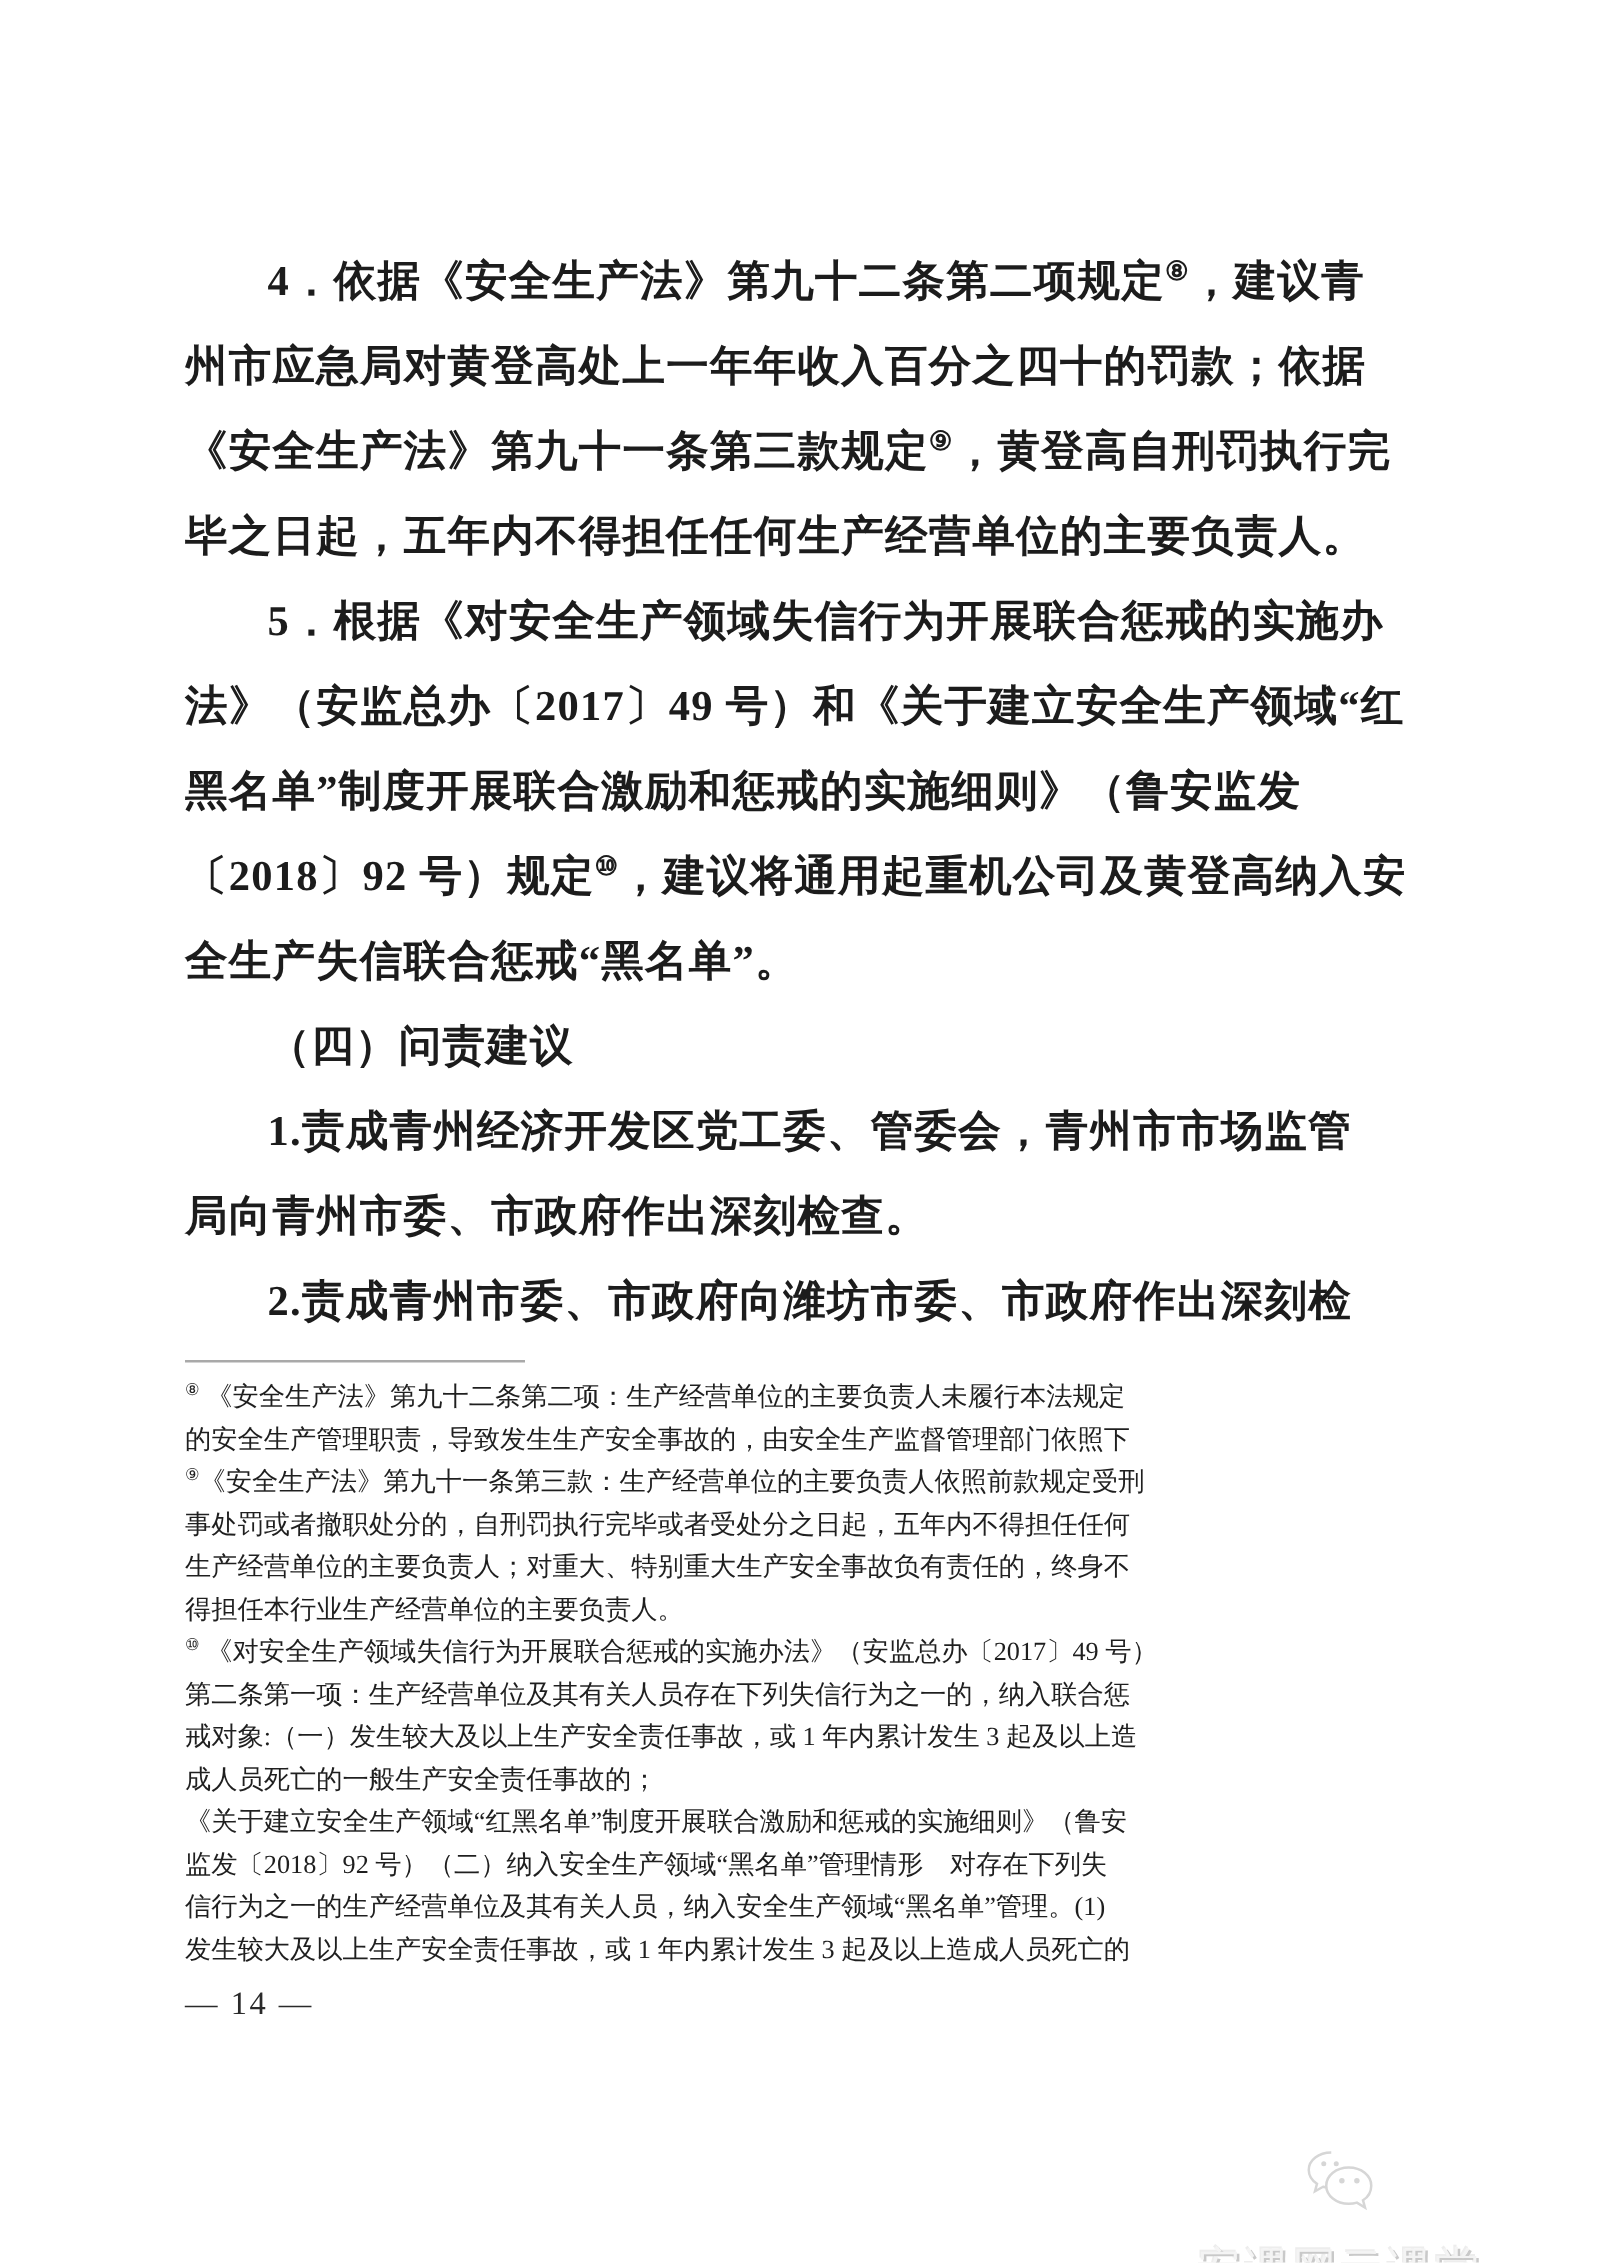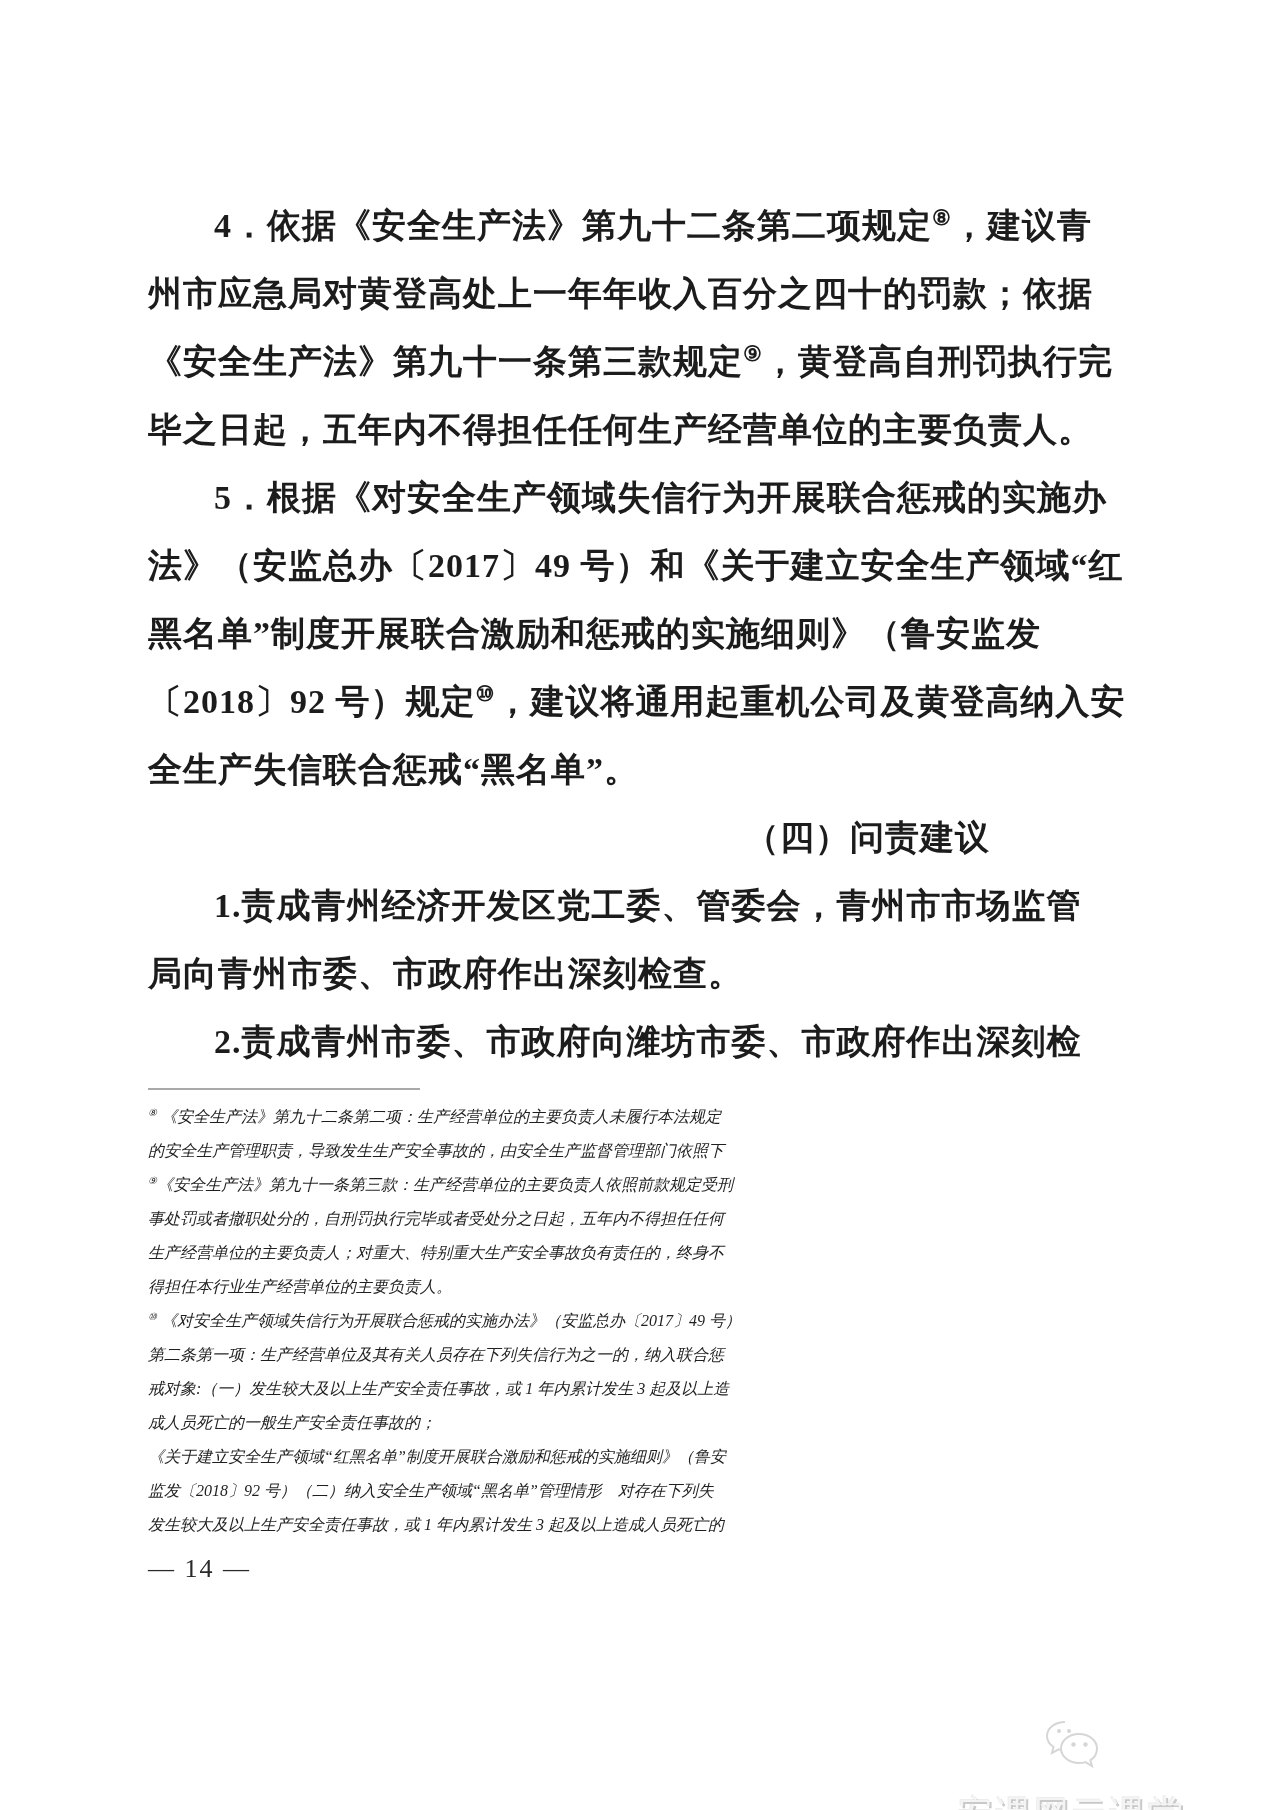--- a/index.html
+++ b/index.html
@@ -19,38 +19,37 @@
   }
   .body-text {
     margin-top: 192px;
     font-size: 34px;
     line-height: 68px;
     color: #1c1c1c;
     letter-spacing: 1px;
   }
   .body-text .line { white-space: nowrap; font-weight: bold; }
   .body-text .indent { padding-left: 66px; }
-  .bold { font-weight: bold; text-align: right; }
+  .bold { font-weight: bold; }
   sup {
     font-size: 62%;
     vertical-align: super;
     line-height: 0;
   }
   .footnote-separator {
     margin-top: 12px;
     width: 272px;
     height: 2px;
     background: #a9a9a9;
   }
   .footnotes {
     margin-top: 10px;
-    font-size: 16px;
+    font-size: 21px;
     line-height: 34px;
     color: #1f1f1f;
-    font-style: italic;
   }
   .footnotes .line { white-space: nowrap; }
   .page-number {
     margin-top: 12px;
     text-align: left;
     font-size: 26px;
     color: #2a2a2a;
     letter-spacing: 2px;
   }
   .watermark {
@@ -101,20 +100,21 @@
       <div class="line"><sup>⑨</sup>《安全生产法》第九十一条第三款：生产经营单位的主要负责人依照前款规定受刑</div>
       <div class="line">事处罚或者撤职处分的，自刑罚执行完毕或者受处分之日起，五年内不得担任任何</div>
       <div class="line">生产经营单位的主要负责人；对重大、特别重大生产安全事故负有责任的，终身不</div>
       <div class="line">得担任本行业生产经营单位的主要负责人。</div>
       <div class="line"><sup>⑩</sup> 《对安全生产领域失信行为开展联合惩戒的实施办法》（安监总办〔2017〕49 号）</div>
       <div class="line">第二条第一项：生产经营单位及其有关人员存在下列失信行为之一的，纳入联合惩</div>
       <div class="line">戒对象:（一）发生较大及以上生产安全责任事故，或 1 年内累计发生 3 起及以上造</div>
       <div class="line">成人员死亡的一般生产安全责任事故的；</div>
       <div class="line">《关于建立安全生产领域“红黑名单”制度开展联合激励和惩戒的实施细则》（鲁安</div>
       <div class="line">监发〔2018〕92 号）（二）纳入安全生产领域“黑名单”管理情形　对存在下列失</div>
+      <div class="line">信行为之一的生产经营单位及其有关人员，纳入安全生产领域“黑名单”管理。(1)</div>
       <div class="line">发生较大及以上生产安全责任事故，或 1 年内累计发生 3 起及以上造成人员死亡的</div>
     </div>
 
   <div class="page-number">— 14 —</div>
 
 </div>
 
 <div class="watermark">
   <span>
     <svg class="watermark-logo" viewBox="0 0 58 56" xmlns="http://www.w3.org/2000/svg">

